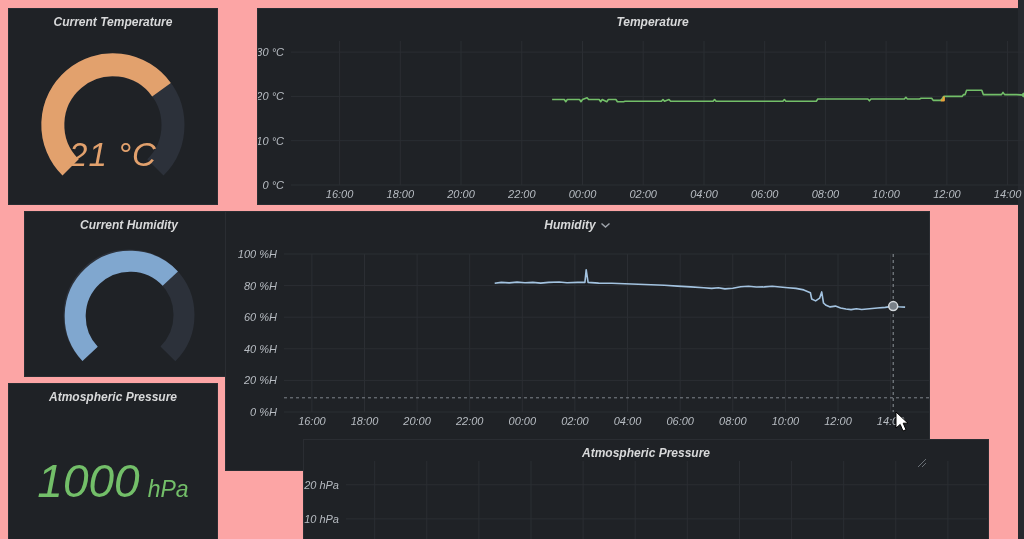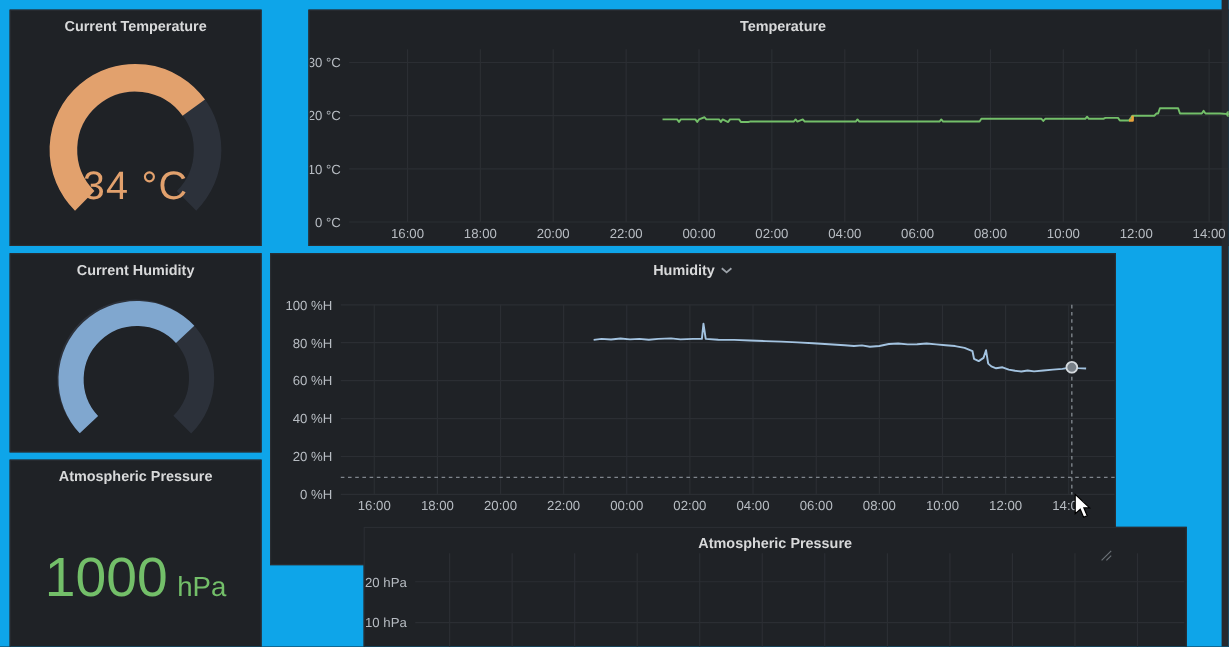--- a/index.html
+++ b/index.html
@@ -1,17 +1,17 @@
 <!DOCTYPE html>
 <html><head>
 <meta charset="utf-8">
 <style>
   html,body{margin:0;padding:0;background:#101114;}
   .page{position:relative;width:1024px;height:539px;overflow:hidden;
-        background:#0ea5e9;font-family:"Liberation Sans","DejaVu Sans",sans-serif;}
+        background:#fca5a5;font-family:"Liberation Sans","DejaVu Sans",sans-serif;font-style:italic;}
   .panel{position:absolute;background:#1f2226;border:1px solid #2a2d32;
          box-sizing:border-box;overflow:hidden;}
   .panel-title{position:relative;z-index:3;height:26px;display:flex;align-items:center;
                justify-content:center;gap:4px;color:#d8d9da;font-size:12px;font-weight:700;
                cursor:pointer;}
   .chart-svg{position:absolute;left:0;top:0;z-index:1;}
   .tick{fill:#b7bcc2;font-size:11px;font-family:"Liberation Sans","DejaVu Sans",sans-serif;}
   .grid{stroke:#2b2e33;stroke-width:1;}
   .gauge-wrap{position:relative;width:100%;display:flex;justify-content:center;}
   .gauge-value{position:absolute;left:0;right:0;text-align:center;
@@ -31,25 +31,25 @@
 
   <div class="panel" style="left:8px;top:8px;width:210px;height:197px;">
     <div class="panel-title">
       <span>Current Temperature</span>
     </div>
     <div class="gauge-wrap" style="height:169px;">
       <svg width="174" height="164" viewBox="0 0 174 164">
           <path d="M 44.6 132.4 A 60 60 0 1 1 129.4 132.4" fill="none" stroke="#2c313a" stroke-width="23"></path>
           <path d="M 44.6 132.4 A 60 60 0 1 1 135.5 54.7" fill="none" stroke="#e2a16d" stroke-width="23"></path>
         </svg>
-      <div class="gauge-value" style="bottom:30px;color:#e2a16d;">34 °C</div>
+      <div class="gauge-value" style="bottom:30px;color:#e2a16d;">21 °C</div>
     </div>
   </div>
 
-  <div class="panel" style="left:8px;top:211px;width:210px;height:166px;">
+  <div class="panel" style="left:24px;top:211px;width:210px;height:166px;">
     <div class="panel-title">
       <span>Current Humidity</span>
     </div>
     <div class="gauge-wrap" style="height:138px;">
       <svg width="174" height="138" viewBox="0 0 174 138">
           <path d="M 48.1 115.9 A 55 55 0 1 1 125.9 115.9" fill="none" stroke="#2c313a" stroke-width="21"></path>
           <path d="M 48.1 115.9 A 55 55 0 1 1 128.3 40.6" fill="none" stroke="#80a7cf" stroke-width="21"></path>
         </svg>
     </div>
   </div>

